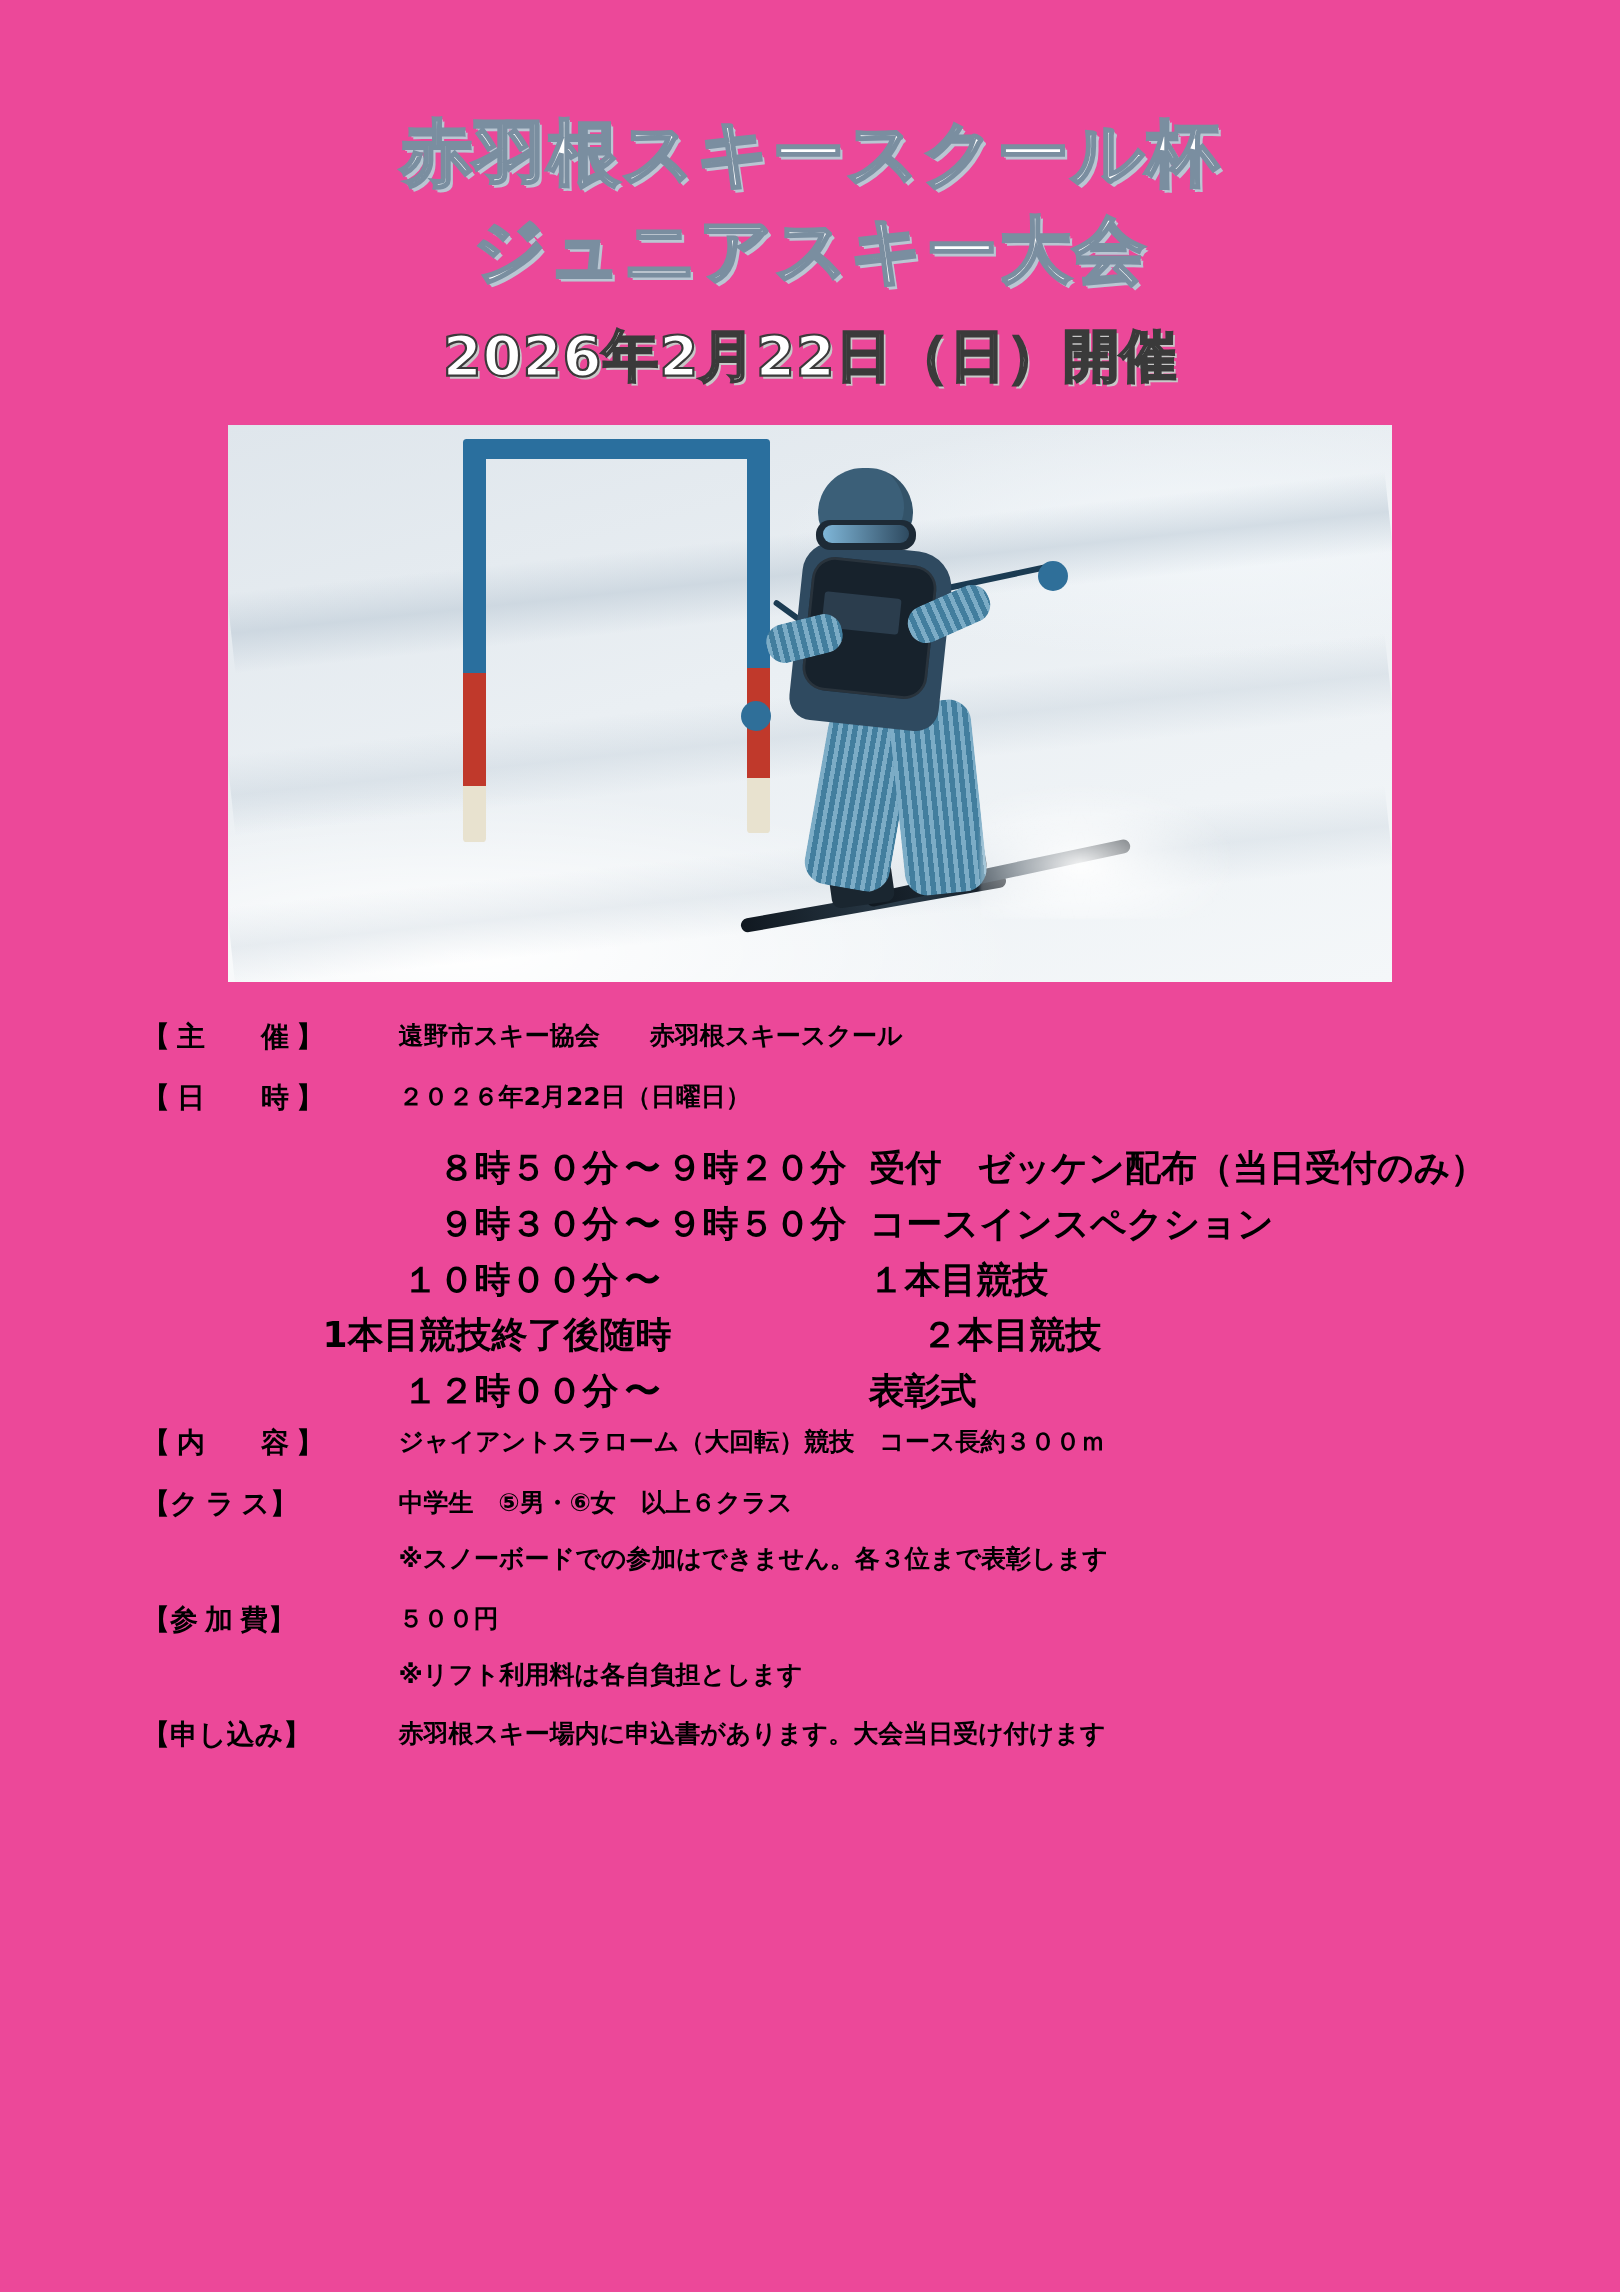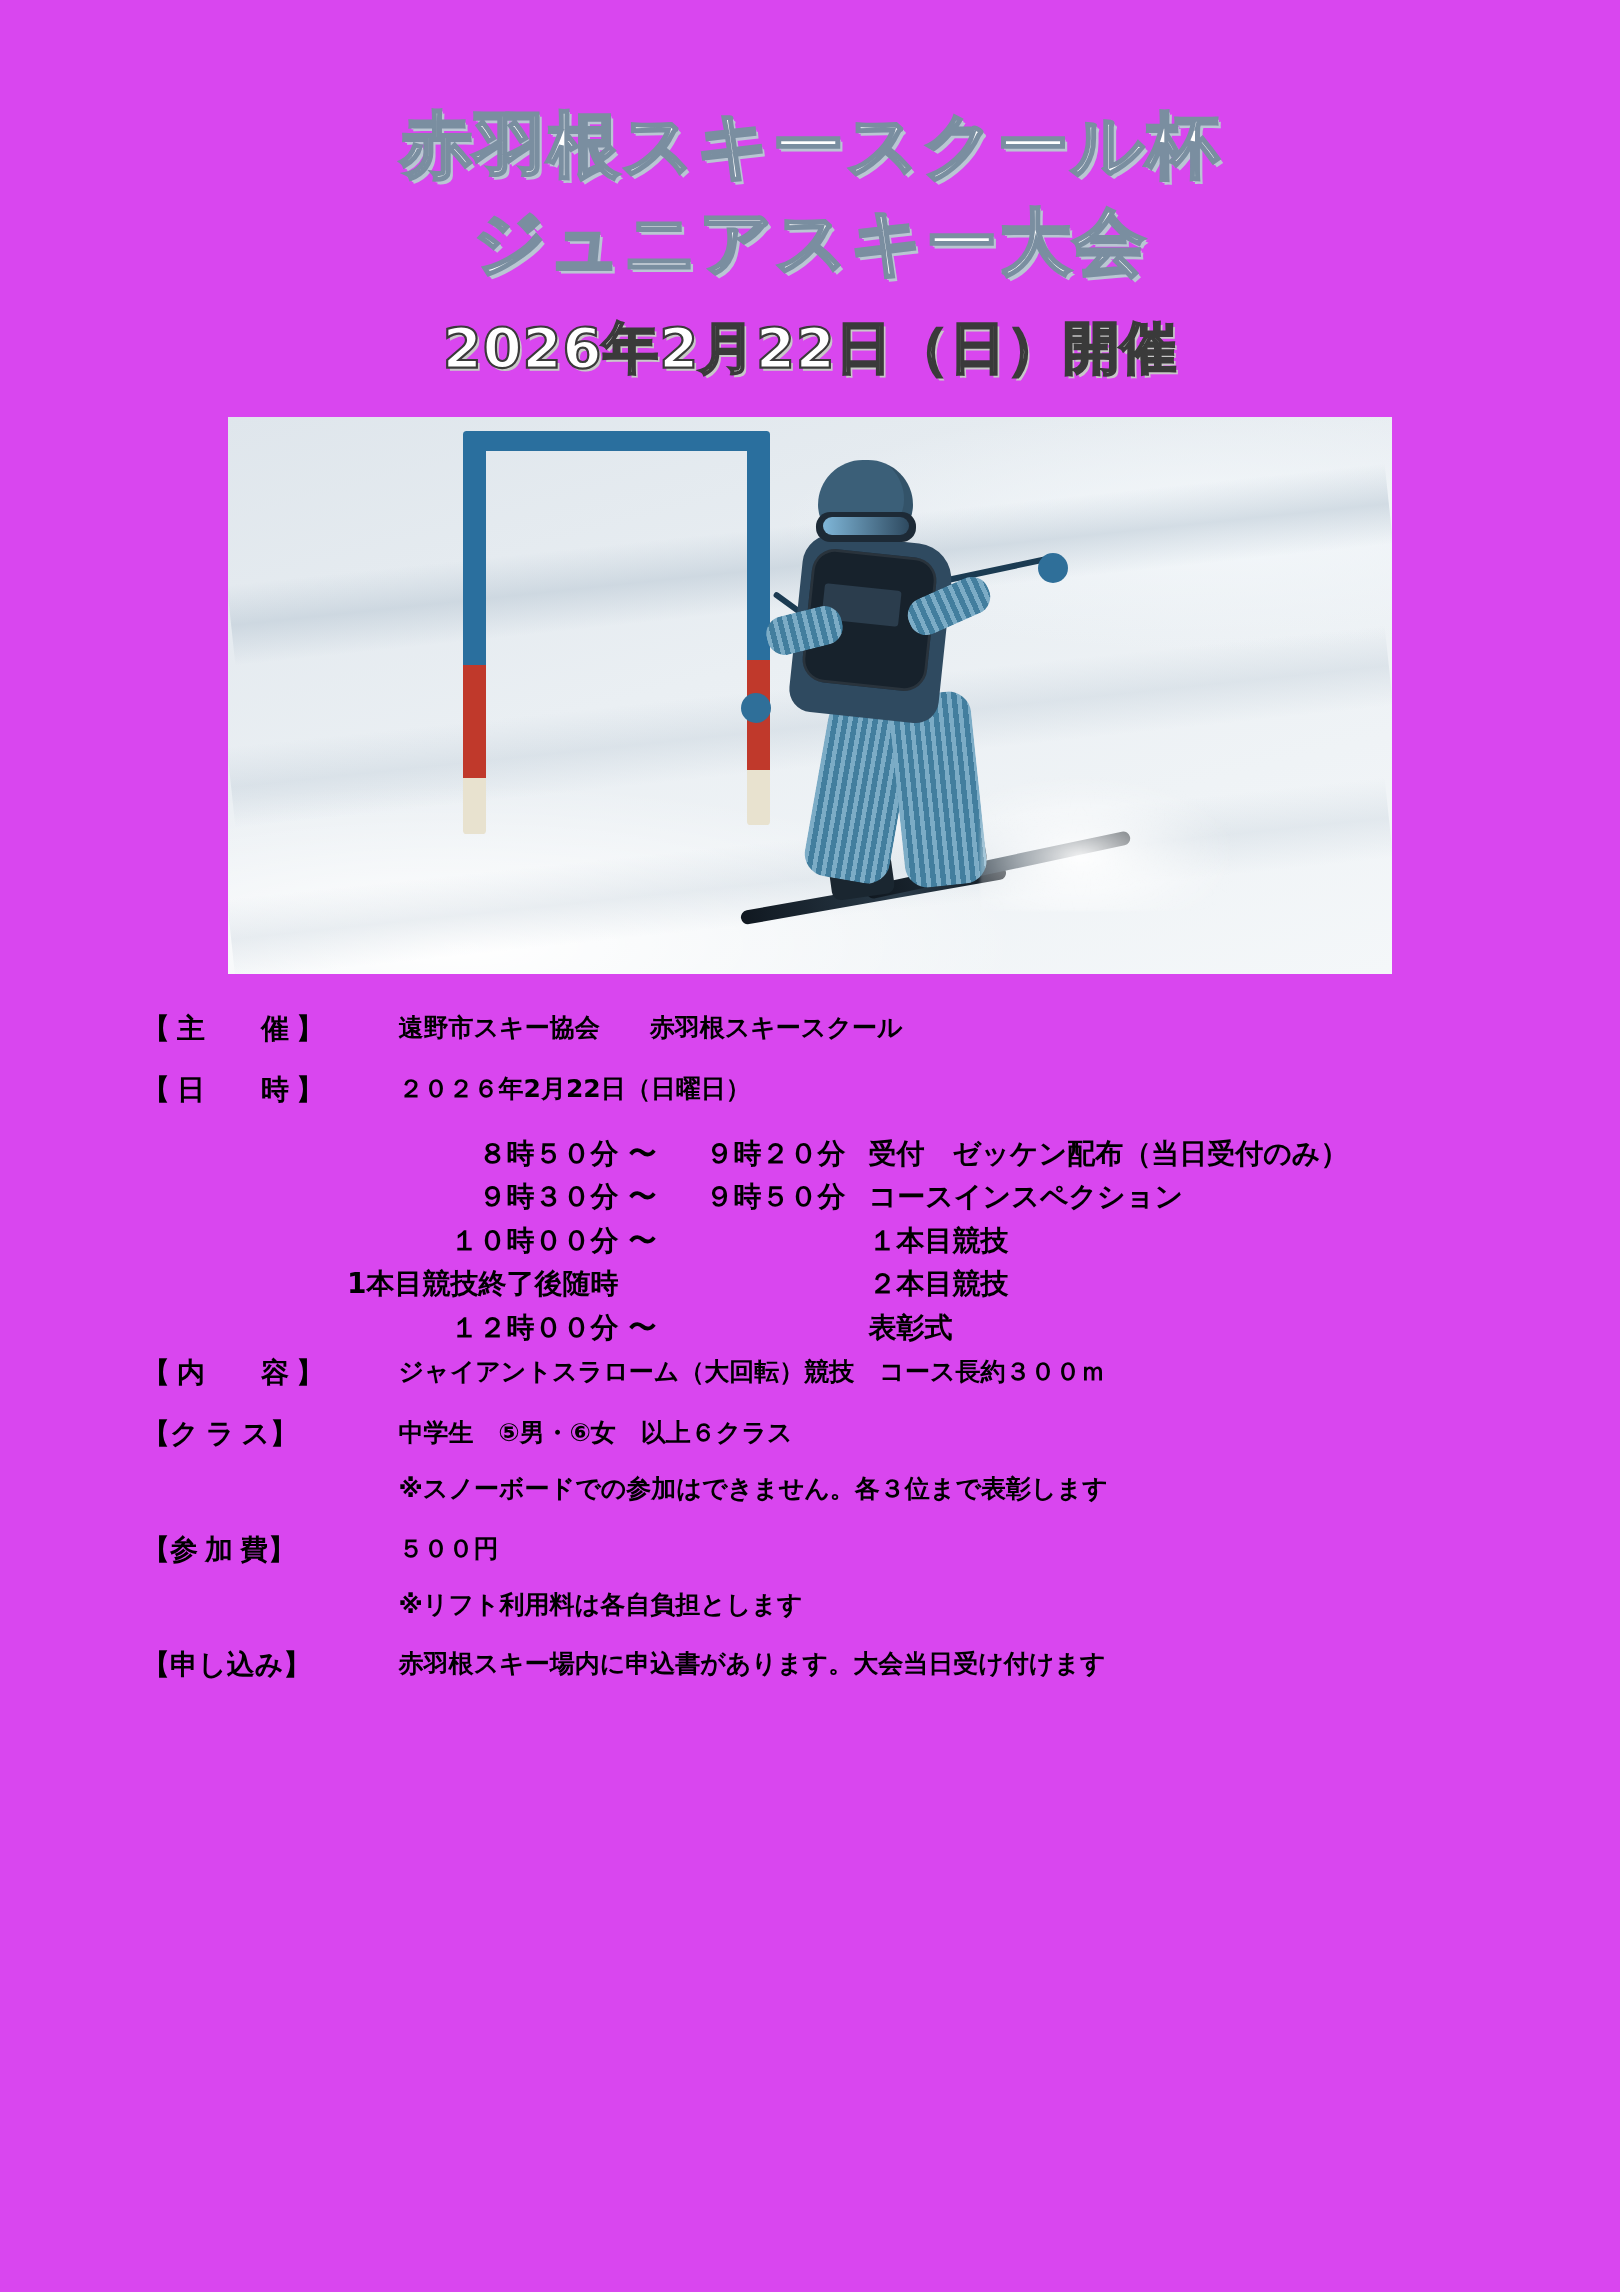--- a/index.html
+++ b/index.html
@@ -11,23 +11,23 @@
     width: 1620px;
     height: 2293px;
     font-family: "Liberation Sans", sans-serif;
     color: #000000;
     overflow: hidden;
   }
   .page {
     position: relative;
     width: 1620px;
     height: 2293px;
-    background: #d946ef;
+    background: #ec4899;
     box-sizing: border-box;
-    padding: 0;
+    padding: 8px;
   }
 
   
   .title-block {
     padding-top: 97px;
     text-align: center;
   }
   .title-line {
     font-family: "DejaVu Sans", sans-serif;
     font-weight: bold;
@@ -194,21 +194,21 @@
     font-family: "DejaVu Sans", sans-serif;
     font-weight: bold;
     font-size: 25px;
     line-height: 1.45;
   }
   
   .schedule {
     margin: 12.5px 0 5.4px 193px;
     font-family: "DejaVu Sans", sans-serif;
     font-weight: bold;
-    font-size: 28px;
+    font-size: 36px;
     line-height: 1.55;
   }
   .sched-row { display: flex; }
   .sched-time {
     flex: 0 0 296px;
     text-align: right;
     white-space: nowrap;
   }
   .sched-tilde {
     flex: 0 0 48px;

